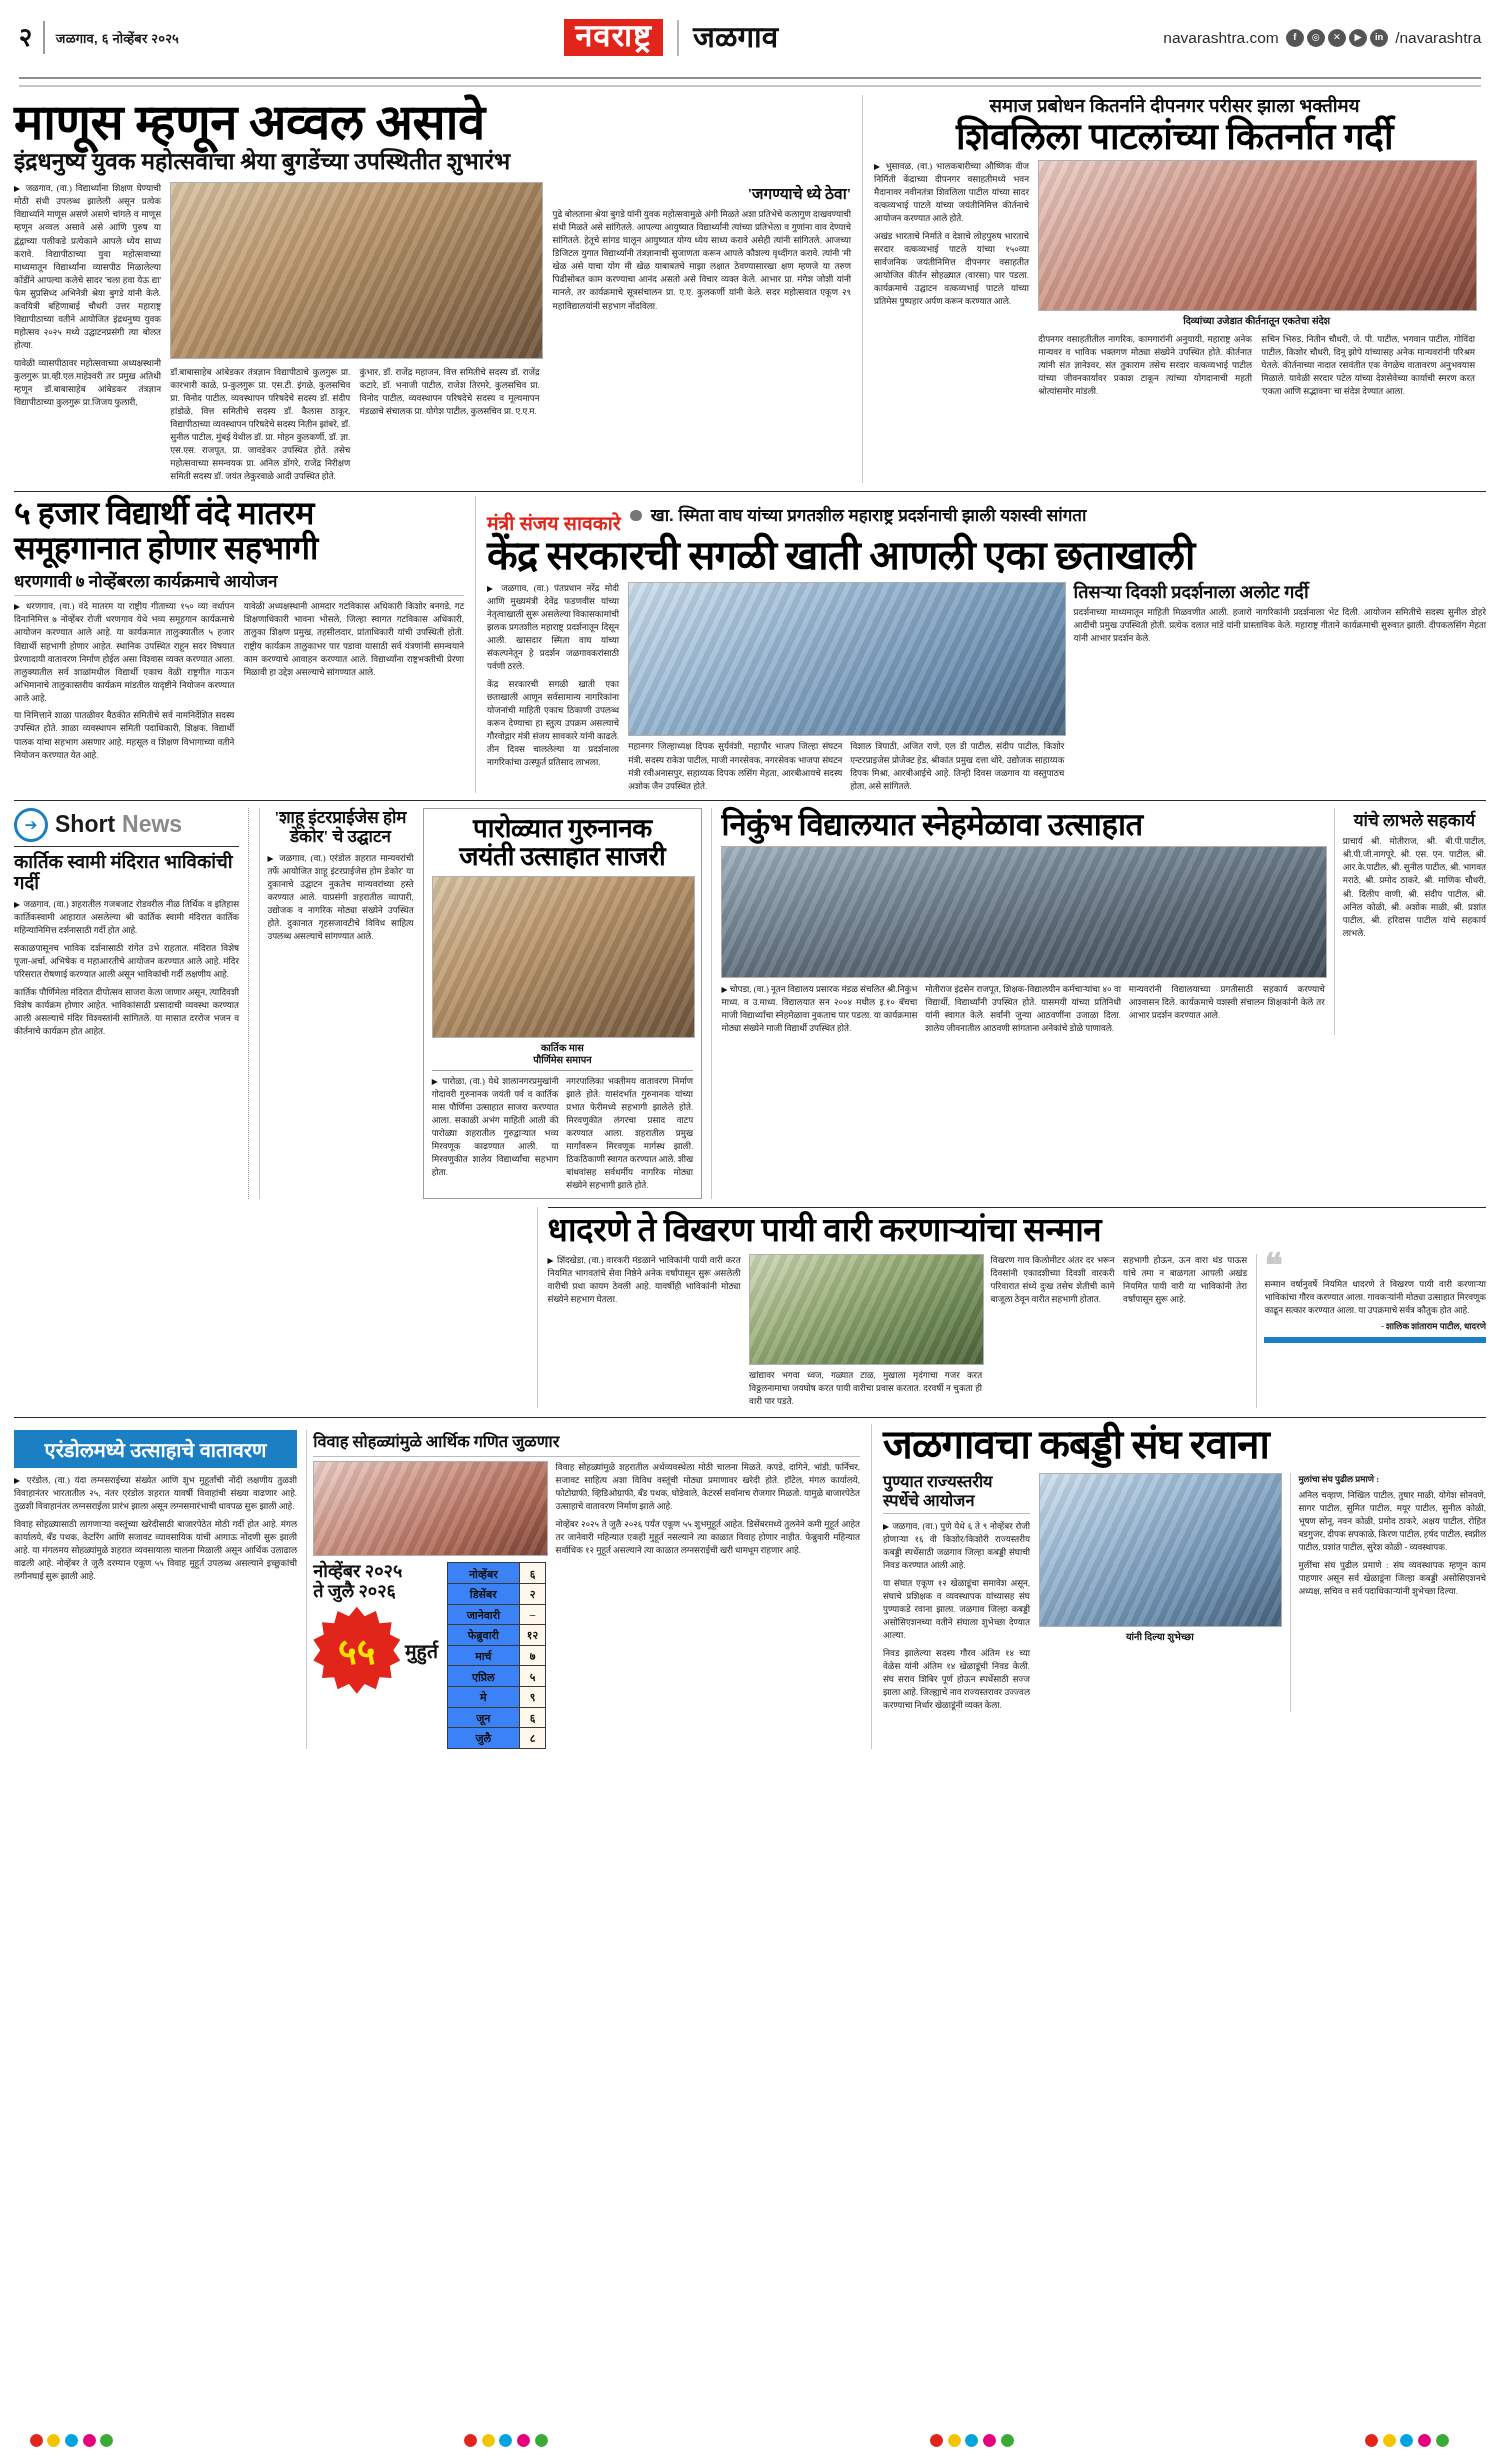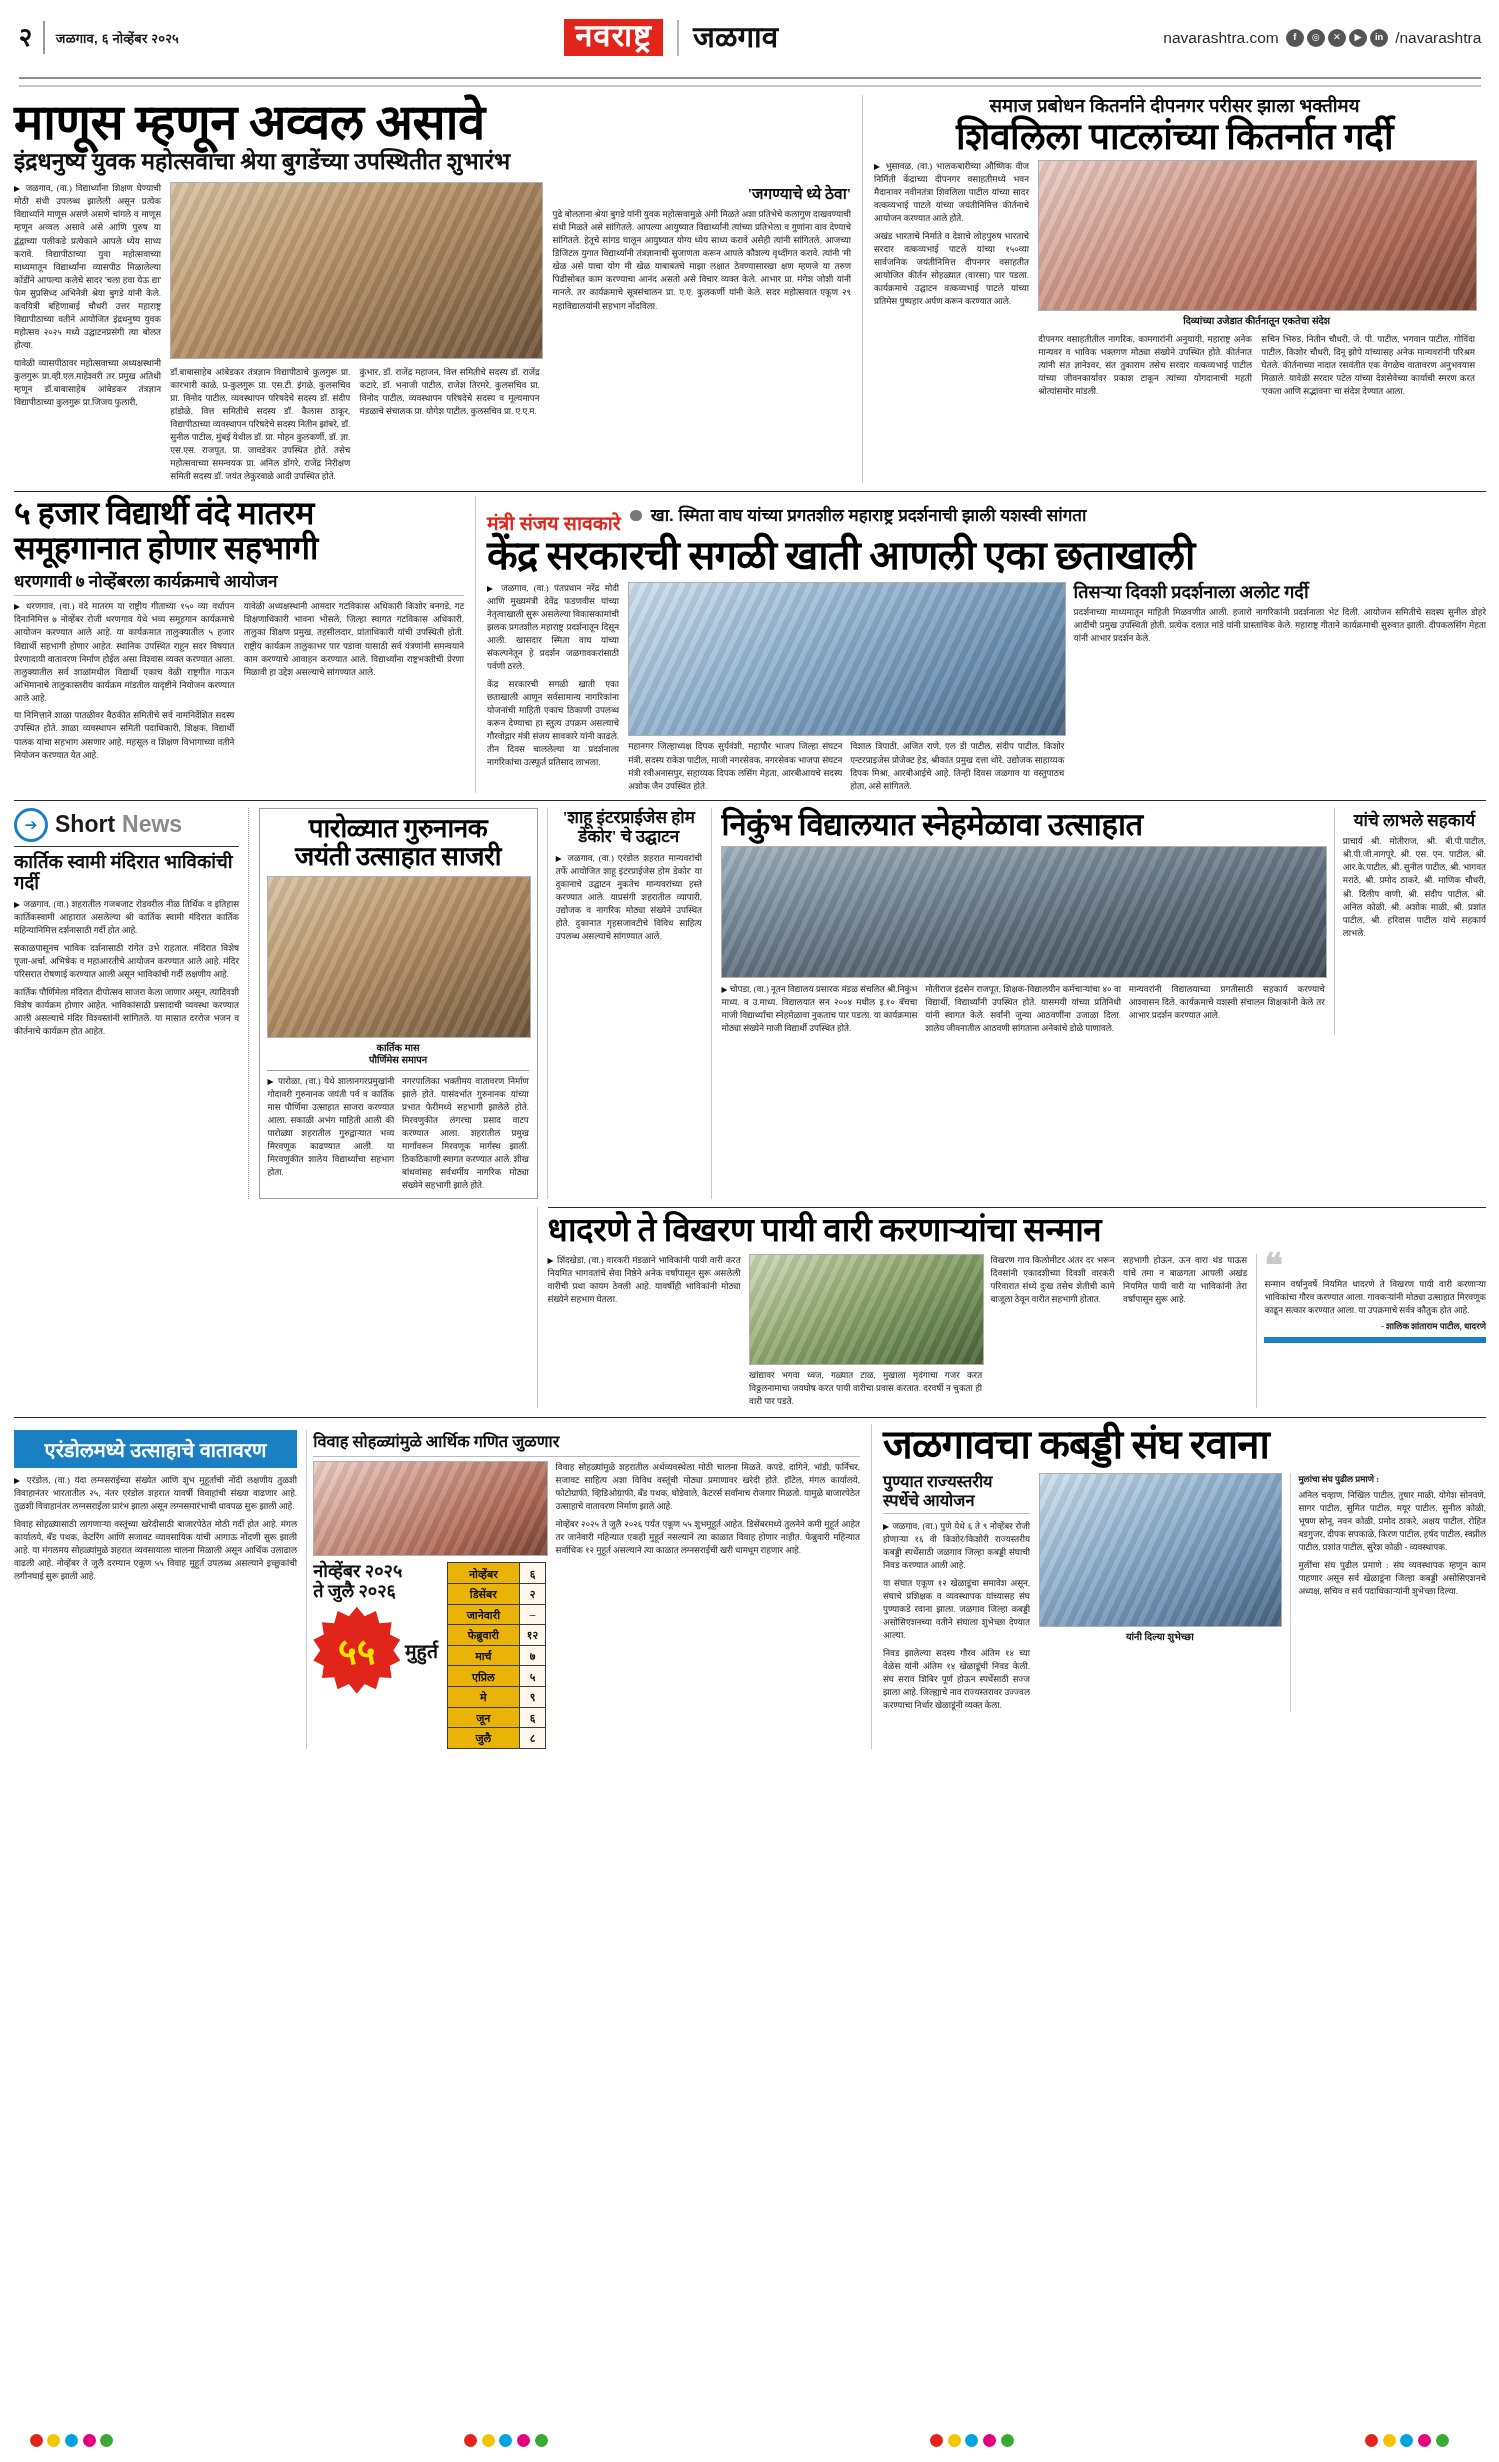--- a/index.html
+++ b/index.html
@@ -73,21 +73,21 @@
     display:flex;align-items:center;justify-content:center;color:#1b7fc4;font-size:15.5px;font-weight:800;}
   .sn-t1{font-size:23px;font-weight:800;color:#1a1a1a;font-family:"Liberation Sans",sans-serif;}
   .sn-t2{font-size:23px;font-weight:800;color:#8a8a8a;font-family:"Liberation Sans",sans-serif;}
 
   .blue-band{background:#1b7fc4;color:#fff;font-weight:800;text-align:center;padding:5.4px 0;font-size:20px;}
   .blue-ul{background:#1b7fc4;height:5.4px;}
 
   .tbl{border-collapse:collapse;font-size:11px;font-weight:700;
        font-family:"Liberation Serif","DejaVu Serif",serif;}
   .tbl td{border:0.8px solid #3a3a3a;padding:2.3px 7px;text-align:center;background:#fdf7ec;}
-  .tbl td.mon{text-align:center;min-width:57px;background:#eab308;}
+  .tbl td.mon{text-align:center;min-width:57px;background:#3b82f6;}
 
   .burst{
     width:87px;height:87px;background:#e1251b;color:#ffe400;
     display:flex;align-items:center;justify-content:center;
     font-size:36px;font-weight:800;font-family:"Liberation Serif",serif;
     clip-path:polygon(50% 0%,59% 11%,72% 5%,76% 19%,90% 18%,88% 32%,100% 38%,92% 50%,100% 62%,88% 68%,90% 82%,76% 81%,72% 95%,59% 89%,50% 100%,41% 89%,28% 95%,24% 81%,10% 82%,12% 68%,0% 62%,8% 50%,0% 38%,12% 32%,10% 18%,24% 19%,28% 5%,41% 11%);
   }
   .quote-mark{font-size:34px;color:#c9c9c9;font-weight:800;line-height:.7;font-family:"Liberation Serif",serif;}
 
   
@@ -249,39 +249,39 @@
       <div style="border-top:1.6px solid #333;margin:4.7px 0 4.7px;"></div>
       <div style="font-size:18.6px;font-weight:800;font-family:'Liberation Serif',serif;line-height:1.12;">कार्तिक स्वामी मंदिरात भाविकांची गर्दी</div>
       <div class="body-txt" style="margin-top:4.7px;"><span class="tri">▶</span>
         <span>जळगाव, (वा.) शहरातील गजबजाट रोडवरील नीळ तिर्थिक व इतिहास कार्तिकस्वामी आहारात असलेल्या श्री कार्तिक स्वामी मंदिरात कार्तिक महिन्यानिमित्त दर्शनासाठी गर्दी होत आहे.</span></div>
       <div class="body-txt" style="margin-top:4.7px;">सकाळपासूनच भाविक दर्शनासाठी रांगेत उभे राहतात. मंदिरात विशेष पूजा-अर्चा, अभिषेक व महाआरतीचे आयोजन करण्यात आले आहे. मंदिर परिसरात रोषणाई करण्यात आली असून भाविकांची गर्दी लक्षणीय आहे.</div>
       <div class="body-txt" style="margin-top:4.7px;">कार्तिक पौर्णिमेला मंदिरात दीपोत्सव साजरा केला जाणार असून, त्यादिवशी विशेष कार्यक्रम होणार आहेत. भाविकांसाठी प्रसादाची व्यवस्था करण्यात आली असल्याचे मंदिर विश्वस्तांनी सांगितले. या मासात दररोज भजन व कीर्तनाचे कार्यक्रम होत आहेत.</div>
     </div>
 
     <div class="dashed-v"></div>
 
+    <div class="col vrule" style="width:155px;padding-left:7.8px;">
+      <div style="font-size:17px;font-weight:800;font-family:'Liberation Serif',serif;text-align:center;line-height:1.12;">'शाहू इंटरप्राईजेस होम</div>
+      <div style="font-size:17px;font-weight:800;font-family:'Liberation Serif',serif;text-align:center;line-height:1.12;">डेकोर' चे उद्घाटन</div>
+      <div class="body-txt" style="margin-top:6.2px;"><span class="tri">▶</span>
+        <span>जळगाव, (वा.) एरंडोल शहरात मान्यवरांची तर्फे आयोजित शाहू इंटरप्राईजेस होम डेकोर' या दुकानाचे उद्घाटन नुकतेच मान्यवरांच्या हस्ते करण्यात आले. याप्रसंगी शहरातील व्यापारी, उद्योजक व नागरिक मोठ्या संख्येने उपस्थित होते. दुकानात गृहसजावटीचे विविध साहित्य उपलब्ध असल्याचे सांगण्यात आले.</span></div>
+    </div>
+
     <div class="col box" style="width:279px;padding:6.2px 7.8px;">
       <div class="hl-main" style="font-size:26px;text-align:center;line-height:1.08;">पारोळ्यात गुरुनानक</div>
       <div class="hl-main" style="font-size:26px;text-align:center;line-height:1.08;">जयंती उत्साहात साजरी</div>
       <div class="photo warm" style="width:100%;height:160px;margin-top:4.7px;"></div>
       <div class="caption">कार्तिक मास</div>
       <div class="caption" style="padding-top:0;">पौर्णिमेस समापन</div>
       <div style="border-top:0.8px solid #9d9d9d;margin:3.9px 0;"></div>
       <div style="display:flex;gap:7.8px;">
         <div class="body-txt" style="flex:1;"><span class="tri">▶</span>
           <span>पारोळा, (वा.) येथे शालानगरप्रमुखांनी गोदावरी गुरुनानक जयंती पर्व व कार्तिक मास पौर्णिमा उत्साहात साजरा करण्यात आला. सकाळी अभंग माहिती आली की पारोळ्या शहरातील गुरुद्वाऱ्यात भव्य मिरवणूक काढण्यात आली. या मिरवणुकीत शालेय विद्यार्थ्यांचा सहभाग होता.</span></div>
         <div class="body-txt" style="flex:1;">नगरपालिका भक्तीमय वातावरण निर्माण झाले होते. यासंदर्भात गुरुनानक यांच्या प्रभात फेरीमध्ये सहभागी झालेले होते. मिरवणुकीत लंगरचा प्रसाद वाटप करण्यात आला. शहरातील प्रमुख मार्गांवरून मिरवणूक मार्गस्थ झाली. ठिकठिकाणी स्वागत करण्यात आले. शीख बांधवांसह सर्वधर्मीय नागरिक मोठ्या संख्येने सहभागी झाले होते.</div>
       </div>
-    </div>
-
-    <div class="col vrule" style="width:155px;padding-left:7.8px;">
-      <div style="font-size:17px;font-weight:800;font-family:'Liberation Serif',serif;text-align:center;line-height:1.12;">'शाहू इंटरप्राईजेस होम</div>
-      <div style="font-size:17px;font-weight:800;font-family:'Liberation Serif',serif;text-align:center;line-height:1.12;">डेकोर' चे उद्घाटन</div>
-      <div class="body-txt" style="margin-top:6.2px;"><span class="tri">▶</span>
-        <span>जळगाव, (वा.) एरंडोल शहरात मान्यवरांची तर्फे आयोजित शाहू इंटरप्राईजेस होम डेकोर' या दुकानाचे उद्घाटन नुकतेच मान्यवरांच्या हस्ते करण्यात आले. याप्रसंगी शहरातील व्यापारी, उद्योजक व नागरिक मोठ्या संख्येने उपस्थित होते. दुकानात गृहसजावटीचे विविध साहित्य उपलब्ध असल्याचे सांगण्यात आले.</span></div>
     </div>
 
     <div class="col vrule" style="flex:1;padding-left:9.3px;">
       <div style="display:flex;gap:9.3px;">
         <div style="flex:1;">
           <div class="hl-main" style="font-size:31px;line-height:1.1;">निकुंभ विद्यालयात स्नेहमेळावा उत्साहात</div>
           <div class="photo crowd" style="width:100%;height:130px;margin-top:4.7px;"></div>
           <div style="display:flex;gap:7.8px;margin-top:4.7px;">
             <div class="body-txt" style="flex:1;"><span class="tri">▶</span>
               <span>चोपडा, (वा.) नूतन विद्यालय प्रसारक मंडळ संचलित श्री.निकुंभ माध्य. व उ.माध्य. विद्यालयात सन २००४ मधील इ.१० बॅचचा माजी विद्यार्थ्यांचा स्नेहमेळावा नुकताच पार पडला. या कार्यक्रमास मोठ्या संख्येने माजी विद्यार्थी उपस्थित होते.</span></div>

